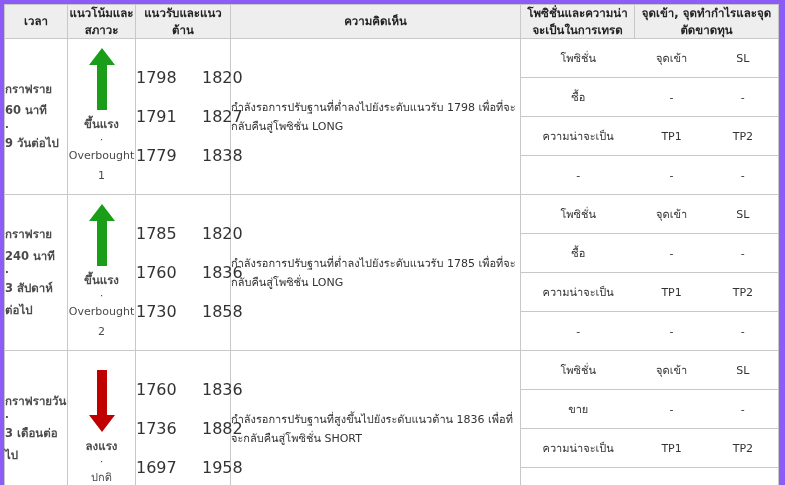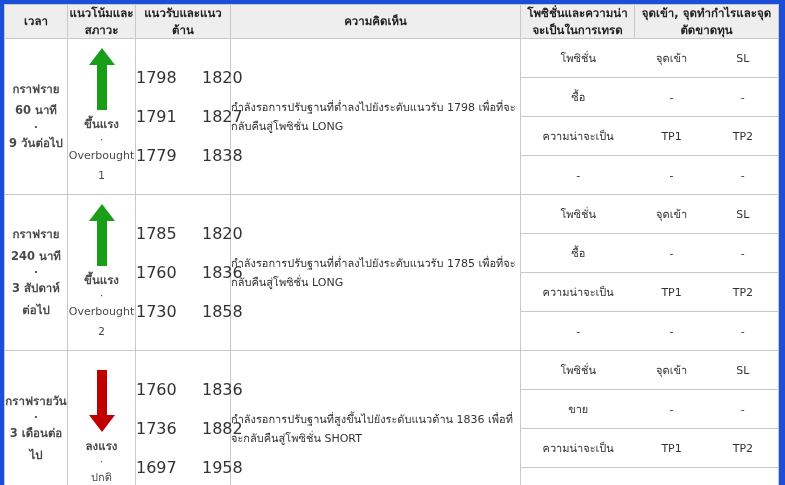--- a/index.html
+++ b/index.html
@@ -10,21 +10,21 @@
   body {
     font-family: "DejaVu Sans", "Liberation Sans", sans-serif;
     font-size: 11px;
     color: #333333;
   }
   .page {
     width: 785px;
     height: 485px;
     position: relative;
     overflow: hidden;
-    background: #1d4ed8;
+    background: #8b5cf6;
   }
   table.analysis {
     border-collapse: collapse;
     table-layout: fixed;
     width: 774px;
     margin: 4px 0 0 4px;
     background: #ffffff;
   }
   table.analysis th, table.analysis td {
     border: 1px solid #c8c8c8;
@@ -43,21 +43,20 @@
   .col-time { width: 63px; }
   .col-trend { width: 68px; }
   .col-sr { width: 95px; }
   .col-comment { width: 290px; }
   .col-pos { width: 114px; }
   .col-entry { width: 72px; }
   .col-sl { width: 72px; }
 
   
   .time-cell {
-    text-align: center;
     font-weight: bold;
     color: #4a4a4a;
     font-size: 11.5px;
     line-height: 1.9;
     padding: 6px 3px;
     margin-left: 8px;
   }
   .time-cell .dot {
     display: block;
     font-size: 10px;

